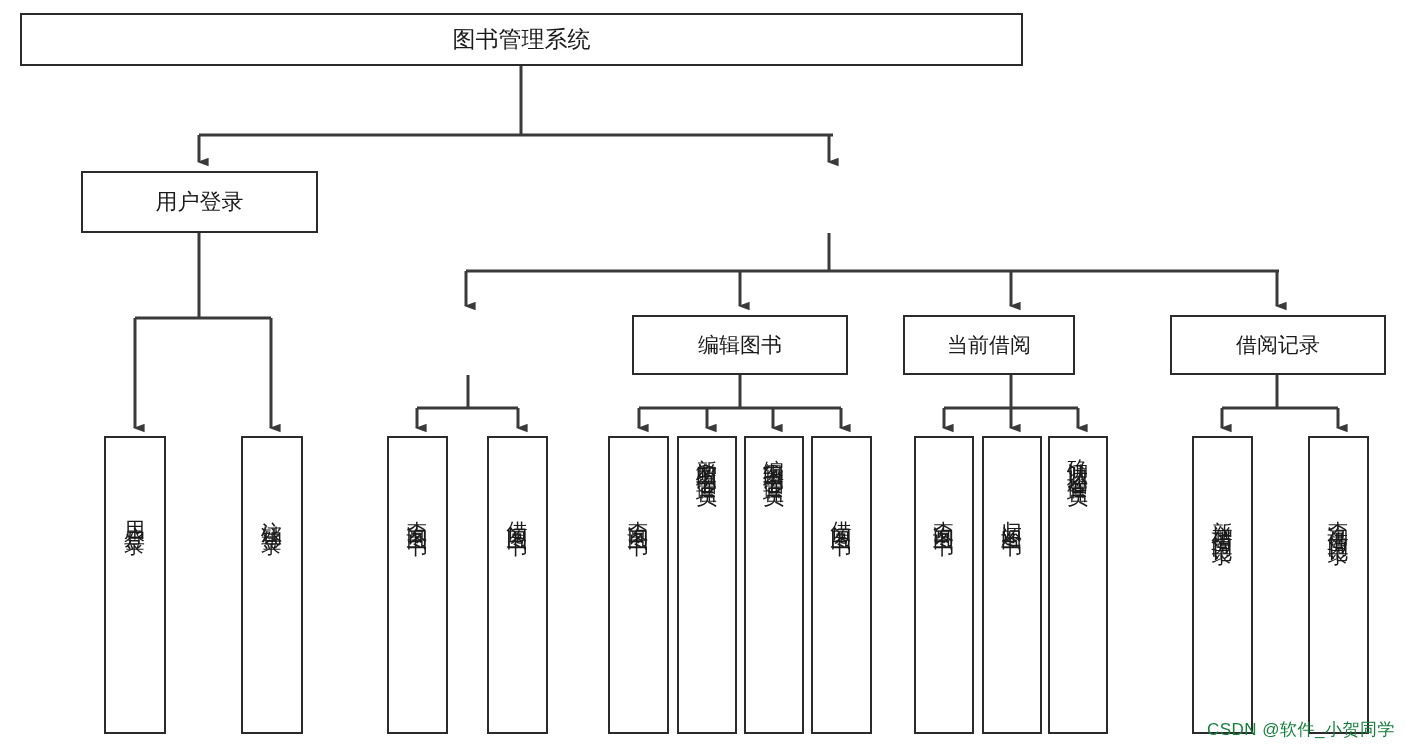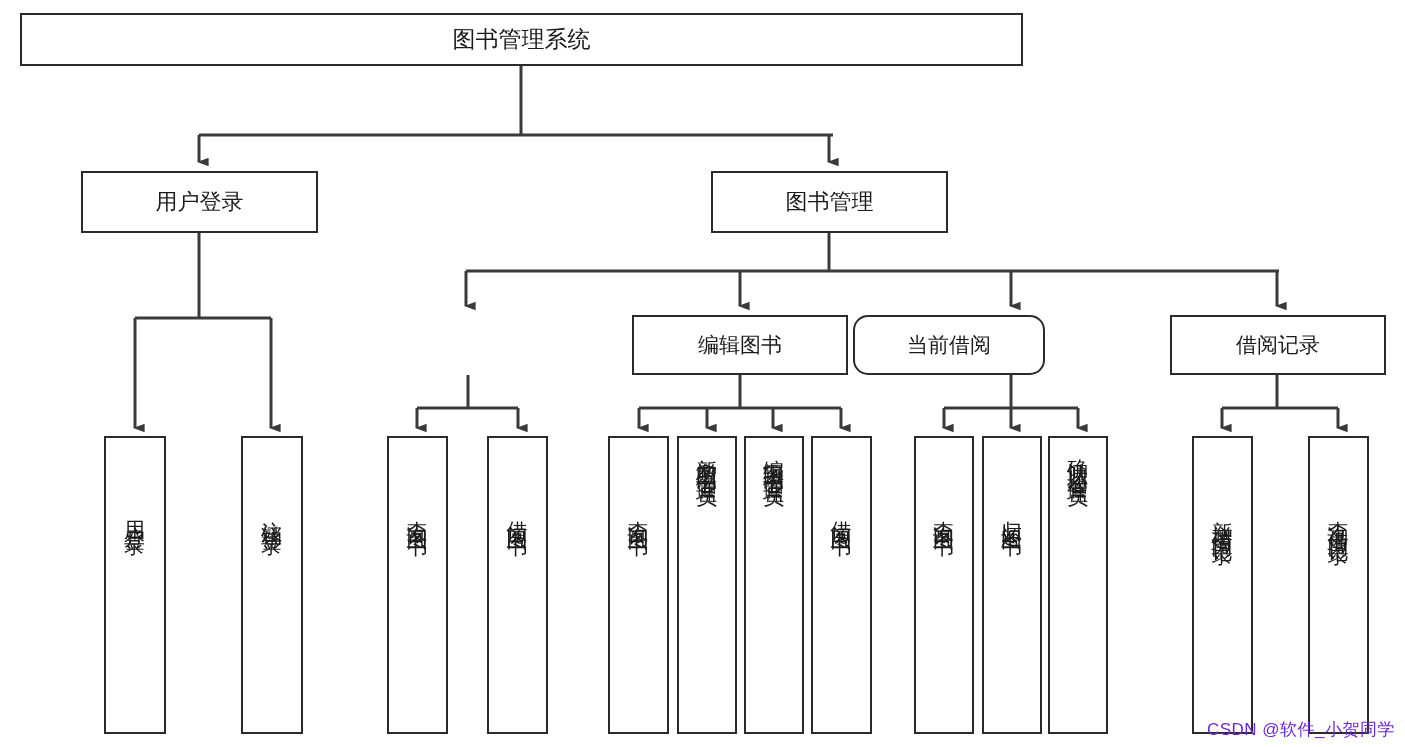--- a/index.html
+++ b/index.html
@@ -61,21 +61,21 @@
     letter-spacing: 5px;
     line-height: 1;
     white-space: pre;
   }
   .leaf-center > .node-label { margin-top: 62px; }
   #watermark {
     position: absolute;
     right: 10px;
     bottom: 6px;
     font-size: 17px;
-    color: #6d28d9;
+    color: #15803d;
     font-family: "Liberation Sans", sans-serif;
     white-space: nowrap;
     letter-spacing: 0.5px;
   }
 </style>
 </head>
 <body>
 
 <div id="diagram-root">
 
@@ -132,28 +132,25 @@
     </g>
   </svg>
 
   <div class="node-box node-root" style="left:20px; top:13px; width:1003px; height:53px;">
     <span class="node-label">图书管理系统</span>
   </div>
 
   <div class="node-box node-l2" style="left:81px; top:171px; width:237px; height:62px;">
     <span class="node-label">用户登录</span>
   </div>
-  <div class="node-box node-l2" style="left:711px; top:171px; width:237px; height:62px;">
-    <span class="node-label">图书管理</span>
-  </div>
 
   <div class="node-box node-l3" style="left:632px; top:315px; width:216px; height:60px;">
     <span class="node-label">编辑图书</span>
   </div>
-  <div class="node-box node-l3" style="left:853px; top:315px; width:192px; height:60px;border-radius:15px;">
+  <div class="node-box node-l3" style="left:903px; top:315px; width:172px; height:60px;">
     <span class="node-label">当前借阅</span>
   </div>
   <div class="node-box node-l3" style="left:1170px; top:315px; width:216px; height:60px;">
     <span class="node-label">借阅记录</span>
   </div>
 
   <div class="node-box node-leaf leaf-center" style="left:104px; top:436px; width:62px; height:298px;">
     <span class="node-label">用户登录</span>
   </div>
   <div class="node-box node-leaf leaf-center" style="left:241px; top:436px; width:62px; height:298px;">

